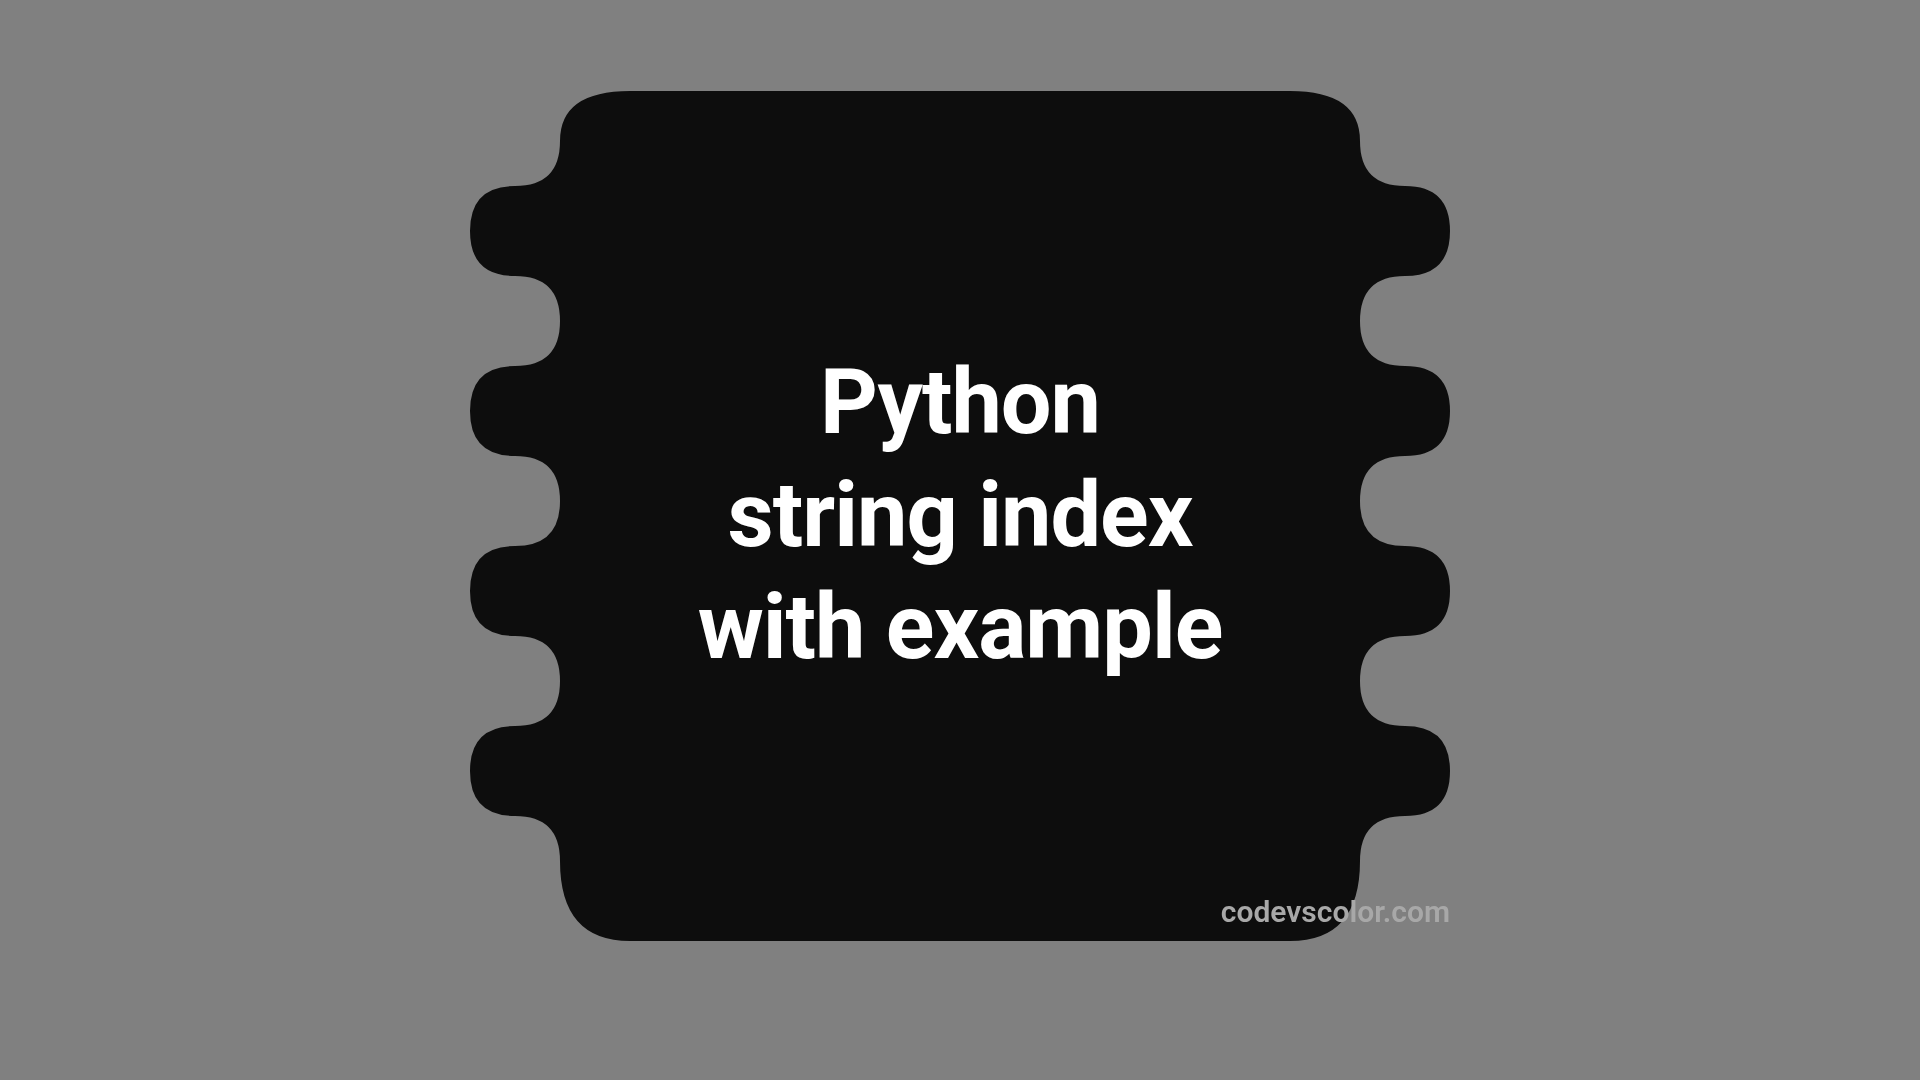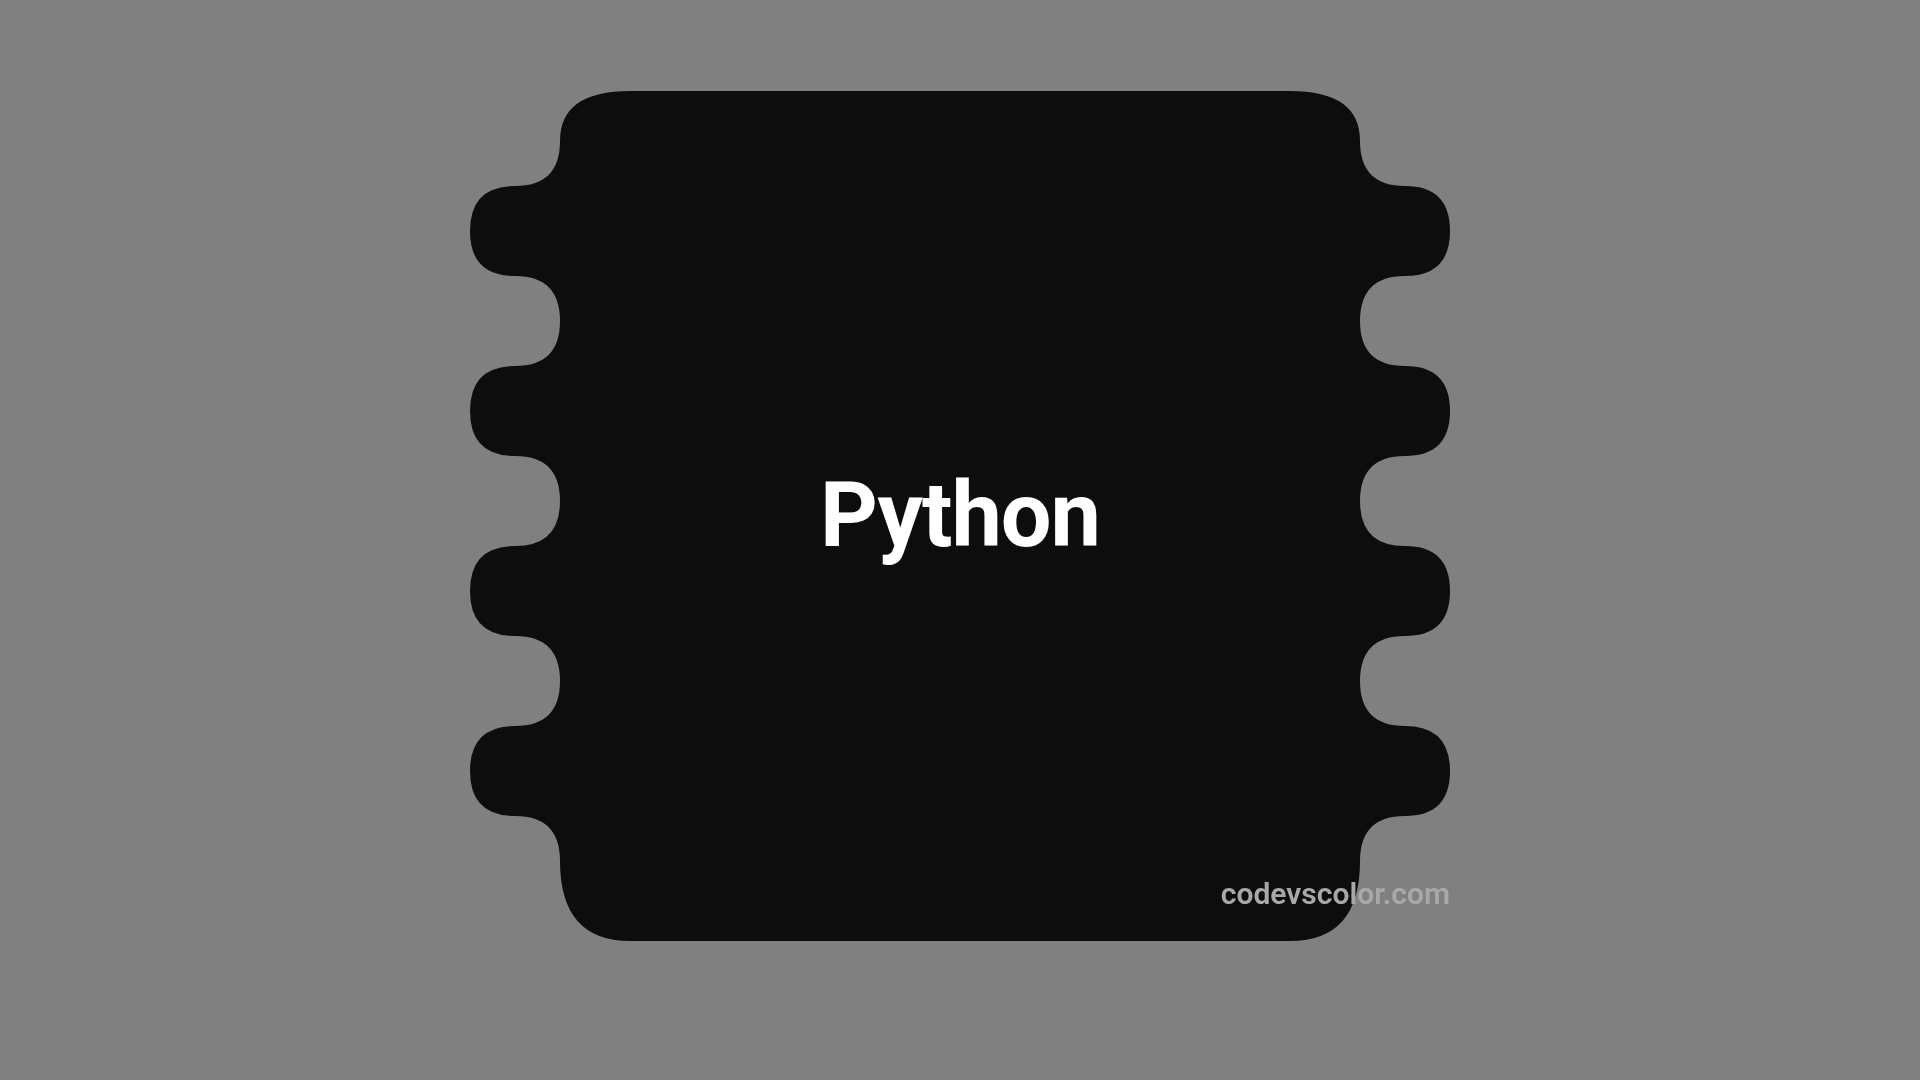--- a/index.html
+++ b/index.html
@@ -47,21 +47,21 @@
       font-family: -apple-system, BlinkMacSystemFont, "Segoe UI", Roboto, "Helvetica Neue", Arial, sans-serif;
     }
     .title {
       font-size: 90px;
       font-weight: 700;
       line-height: 1.25;
       letter-spacing: -1px;
     }
     .attribution {
       position: absolute;
-      bottom: 30px;
+      bottom: 12px;
       right: 260px;
       color: #a8a8a8;
       font-family: -apple-system, BlinkMacSystemFont, "Segoe UI", Roboto, "Helvetica Neue", Arial, sans-serif;
       font-size: 30px;
       font-weight: 600;
       z-index: 3;
     }
   </style>
 </head>
 <body>
@@ -108,17 +108,19 @@
         Q 160 185 160 140
         Q 160 95 205 95
         Q 250 95 250 50
         Q 250 0 320 0
         Z
       "></path>
     </svg>
     <div class="content">
       <div class="title">
         <div>Python</div>
+        <div>string index</div>
+        <div>with example</div>
       </div>
     </div>
     <div class="attribution">codevscolor.com</div>
   </div>
 </div>
 
 </body></html>

